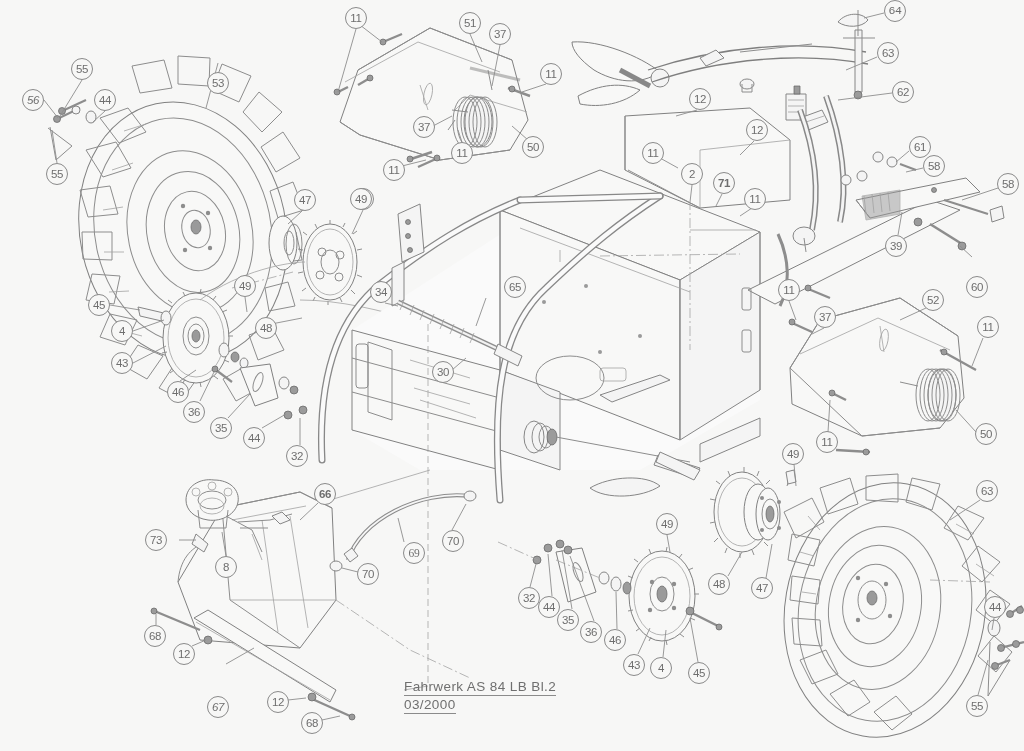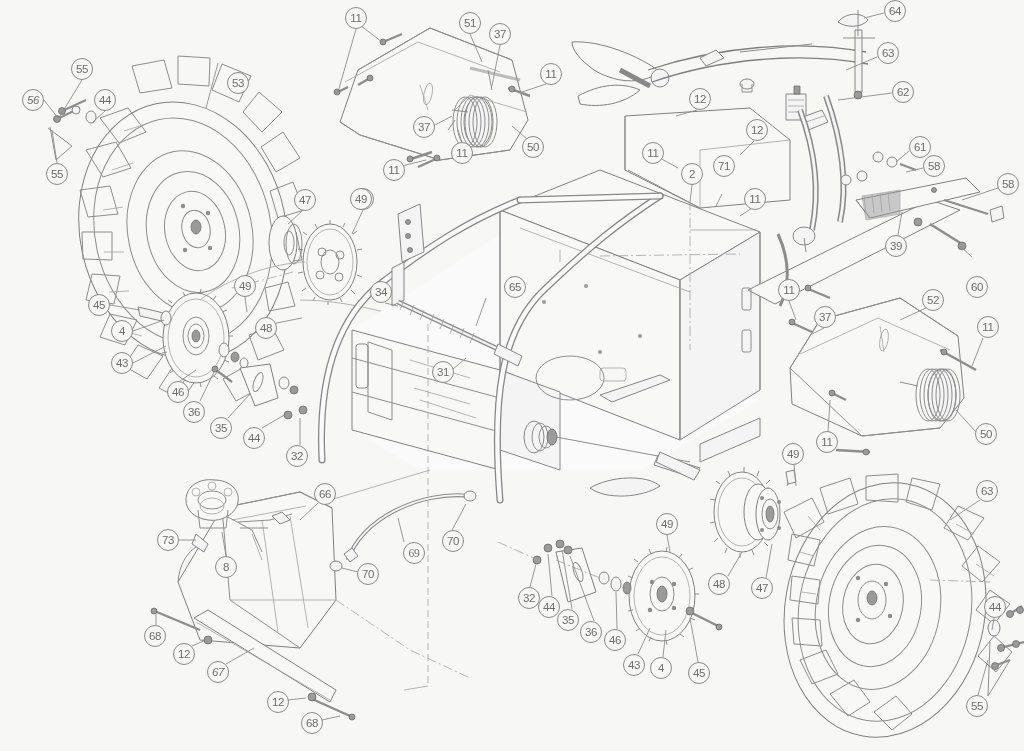--- a/index.html
+++ b/index.html
@@ -636,21 +636,21 @@
       <path d="M994 618 L992 630"></path>
       <path d="M978 695 L988 660"></path>
     </g>
   </svg>
 
   <div id="callout-layer">
       <div class="callout" style="left: 82px; top: 69px;">55</div>
       <div class="callout" style="left: 33px; top: 100px; font-style: italic;">56</div>
       <div class="callout" style="left: 105px; top: 100px;">44</div>
       <div class="callout" style="left: 57px; top: 174px;">55</div>
-      <div class="callout" style="left: 238px; top: 52px; margin-top: 20px;">53</div>
+      <div class="callout" style="left: 218px; top: 52px; margin-top: 20px;">53</div>
       <div class="callout" style="left: 305px; top: 200px;">47</div>
       <div class="callout" style="left: 363px; top: 199px;">49</div>
       <div class="callout" style="left: 99px; top: 305px;">45</div>
       <div class="callout" style="left: 122px; top: 331px;">4</div>
       <div class="callout" style="left: 122px; top: 363px;">43</div>
       <div class="callout" style="left: 178px; top: 392px;">46</div>
       <div class="callout" style="left: 194px; top: 412px;">36</div>
       <div class="callout" style="left: 221px; top: 428px;">35</div>
       <div class="callout" style="left: 254px; top: 438px;">44</div>
       <div class="callout" style="left: 297px; top: 456px;">32</div>
@@ -661,62 +661,66 @@
       <div class="callout" style="left: 500px; top: 34px;">37</div>
       <div class="callout" style="left: 551px; top: 74px;">11</div>
       <div class="callout" style="left: 424px; top: 127px;">37</div>
       <div class="callout" style="left: 462px; top: 153px;">11</div>
       <div class="callout" style="left: 533px; top: 147px;">50</div>
       <div class="callout" style="left: 394px; top: 170px;">11</div>
       <div class="callout" style="left: 700px; top: 99px;">12</div>
       <div class="callout" style="left: 757px; top: 130px;">12</div>
       <div class="callout" style="left: 653px; top: 153px;">11</div>
       <div class="callout" style="left: 692px; top: 174px;">2</div>
-      <div class="callout" style="left: 724px; top: 166px;">71</div>
+      <div class="callout" style="left: 724px; top: 183px; font-weight: bold;">71</div>
       <div class="callout" style="left: 755px; top: 199px;">11</div>
-      <div class="callout" style="left: 895px; top: 11px;">64</div>
+      <div class="callout" style="left: 895px; top: 11px; font-family: Liberation Mono, monospace;">64</div>
       <div class="callout" style="left: 888px; top: 53px;">63</div>
       <div class="callout" style="left: 903px; top: 92px;">62</div>
       <div class="callout" style="left: 920px; top: 147px;">61</div>
       <div class="callout" style="left: 934px; top: 166px;">58</div>
       <div class="callout" style="left: 1008px; top: 184px;">58</div>
       <div class="callout" style="left: 896px; top: 246px;">39</div>
       <div class="callout" style="left: 977px; top: 268px; margin-top: 8px;">60</div>
       <div class="callout" style="left: 381px; top: 292px;">34</div>
       <div class="callout" style="left: 515px; top: 287px;">65</div>
       <div class="callout" style="left: 361px; top: 199px;">49</div>
-      <div class="callout" style="left: 443px; top: 372px;">31</div>
+      <div class="callout" style="left: 443px; top: 372px;">30</div>
       <div class="callout" style="left: 789px; top: 290px;">11</div>
       <div class="callout" style="left: 825px; top: 317px;">37</div>
       <div class="callout" style="left: 933px; top: 300px;">52</div>
       <div class="callout" style="left: 988px; top: 327px;">11</div>
       <div class="callout" style="left: 986px; top: 434px;">50</div>
       <div class="callout" style="left: 827px; top: 442px;">11</div>
       <div class="callout" style="left: 793px; top: 454px;">49</div>
       <div class="callout" style="left: 987px; top: 491px;">63</div>
       <div class="callout" style="left: 719px; top: 584px;">48</div>
       <div class="callout" style="left: 762px; top: 588px;">47</div>
-      <div class="callout" style="left: 325px; top: 494px;">66</div>
-      <div class="callout" style="left: 168px; top: 540px;">73</div>
+      <div class="callout" style="left: 325px; top: 494px; font-weight: bold;">66</div>
+      <div class="callout" style="left: 156px; top: 540px;">73</div>
       <div class="callout" style="left: 226px; top: 567px;">8</div>
       <div class="callout" style="left: 414px; top: 553px; font-family: Liberation Serif, serif;">69</div>
       <div class="callout" style="left: 453px; top: 541px;">70</div>
       <div class="callout" style="left: 368px; top: 574px;">70</div>
       <div class="callout" style="left: 155px; top: 636px;">68</div>
       <div class="callout" style="left: 184px; top: 654px;">12</div>
-      <div class="callout" style="left: 218px; top: 672px; font-style: italic;">67</div>
+      <div class="callout" style="left: 218px; top: 707px; font-style: italic;">67</div>
       <div class="callout" style="left: 278px; top: 702px;">12</div>
       <div class="callout" style="left: 312px; top: 723px;">68</div>
       <div class="callout" style="left: 529px; top: 598px;">32</div>
       <div class="callout" style="left: 549px; top: 607px;">44</div>
       <div class="callout" style="left: 568px; top: 620px;">35</div>
       <div class="callout" style="left: 591px; top: 632px;">36</div>
       <div class="callout" style="left: 615px; top: 640px;">46</div>
       <div class="callout" style="left: 634px; top: 665px;">43</div>
       <div class="callout" style="left: 661px; top: 668px;">4</div>
       <div class="callout" style="left: 699px; top: 673px;">45</div>
       <div class="callout" style="left: 667px; top: 524px;">49</div>
       <div class="callout" style="left: 995px; top: 607px;">44</div>
       <div class="callout" style="left: 977px; top: 706px;">55</div>
     </div>
 
+  <div id="titleblock">
+    <div class="l1">Fahrwerk AS 84 LB Bl.2</div><br>
+    <div class="l2">03/2000</div>
+  </div>
 
 </div>
 
 </body></html>

